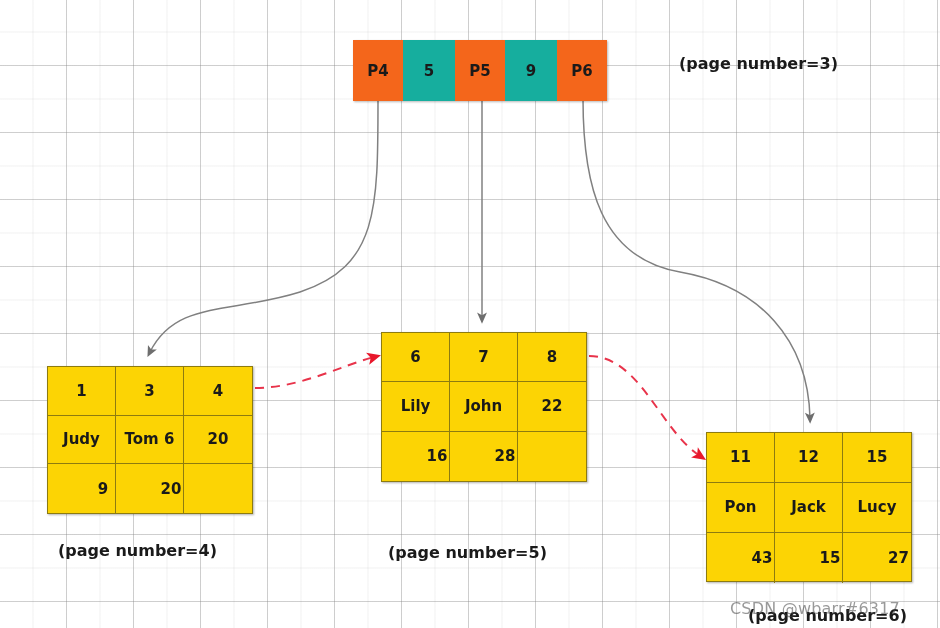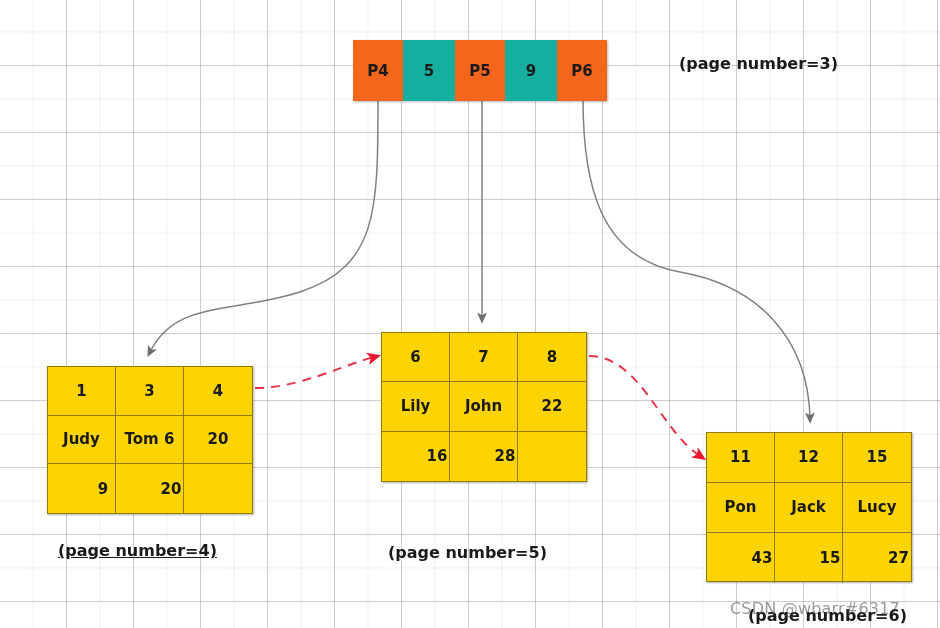--- a/index.html
+++ b/index.html
@@ -112,21 +112,21 @@
 
   
   .page-label {
     position: absolute;
     font-size: 16px;
     font-weight: bold;
     color: #1a1a1a;
     white-space: nowrap;
   }
   #label-page-3 { left: 679px; top: 54px; text-align: right; }
-  #label-page-4 { left: 58px;  top: 541px; text-decoration: underline; }
+  #label-page-4 { left: 58px;  top: 541px; }
   #label-page-5 { left: 388px; top: 543px; }
   #label-page-6 { left: 748px; top: 598px; margin-top: 8px; }
 
   
   #watermark {
     position: absolute;
     left: 730px;
     top: 599px;
     font-size: 16px;
     font-weight: normal;

